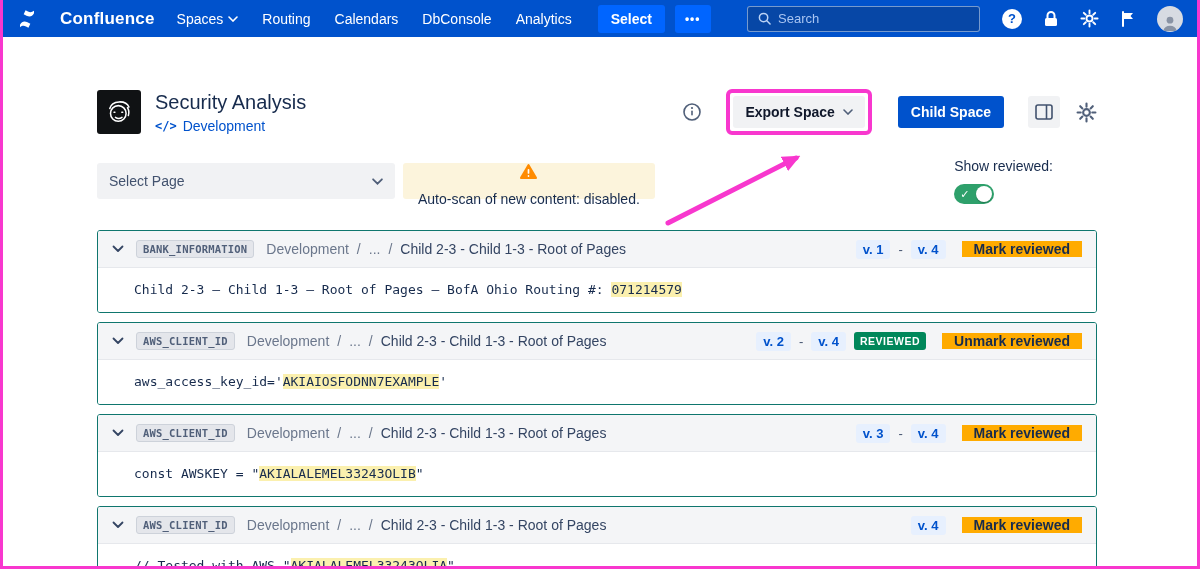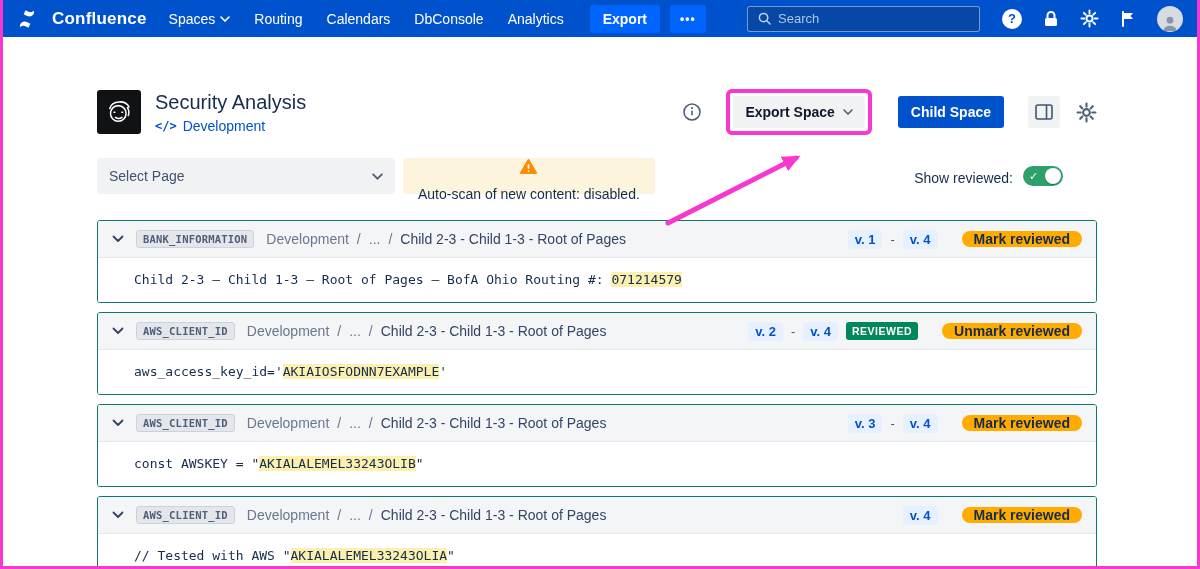--- a/index.html
+++ b/index.html
@@ -2,21 +2,21 @@
 <html><head>
 <meta charset="utf-8">
 <style>
   *{box-sizing:border-box;margin:0;padding:0;}
   html,body{width:1200px;height:569px;}
   body{font-family:"Liberation Sans","DejaVu Sans",sans-serif;background:#fff;}
   .page{position:relative;width:1200px;height:569px;border:3px solid #F837CE;border-top:none;overflow:hidden;background:#fff;}
 
   
   .topnav{height:37px;background:#0052CC;display:flex;align-items:center;padding:0 14px;color:#fff;}
-  .brand{display:flex;align-items:center;gap:15px;cursor:pointer;}
+  .brand{display:flex;align-items:center;gap:23px;cursor:pointer;}
   .brand-name{font-size:17px;font-weight:700;letter-spacing:.2px;}
   .navitems{display:flex;align-items:center;gap:24px;margin-left:22px;font-size:14px;}
   .navitem{display:flex;align-items:center;gap:5px;cursor:pointer;white-space:nowrap;}
   .create-btn{margin-left:26px;background:#0065FF;color:#fff;border:none;border-radius:3px;font-size:14px;font-weight:600;padding:6px 13px;cursor:pointer;font-family:inherit;}
   .more-btn{margin-left:10px;background:#0065FF;color:#fff;border:none;border-radius:3px;font-size:12px;font-weight:700;padding:7px 10px;letter-spacing:1px;cursor:pointer;font-family:inherit;}
   .search{margin-left:auto;width:233px;height:26px;background:#0747A6;border:1px solid rgba(255,255,255,.45);border-radius:3px;display:flex;align-items:center;gap:7px;padding:0 10px;}
   .search-input{flex:1;background:transparent;border:none;outline:none;color:#fff;font-size:13px;font-family:inherit;min-width:0;}
   .search-input::placeholder{color:#A9C5F2;}
   .nav-icons{display:flex;align-items:center;gap:21px;margin-left:22px;}
   .nav-icon{display:flex;align-items:center;cursor:pointer;}
@@ -37,40 +37,40 @@
   .annotation-box{border:4px solid #F837CE;border-radius:6px;padding:3px;background:transparent;}
   .export-btn{display:flex;align-items:center;gap:8px;background:#F1F2F4;color:#0f172a;border:none;border-radius:3px;font-size:14px;font-weight:600;padding:8px 12px;font-family:inherit;cursor:pointer;}
   .scan-btn{margin-left:26px;background:#0052CC;color:#fff;border:none;border-radius:3px;font-size:14px;font-weight:600;padding:8px 13px;cursor:pointer;font-family:inherit;}
   .board-btn{margin-left:24px;width:32px;height:32px;background:#F1F2F4;border:none;border-radius:3px;display:flex;align-items:center;justify-content:center;cursor:pointer;flex:none;}
   .gear-dark{margin-left:16px;display:flex;cursor:pointer;}
 
   .filter-row{margin-top:23px;display:flex;align-items:center;}
   .select-page{width:298px;height:36px;background:#F1F2F4;border-radius:3px;display:flex;align-items:center;padding:0 12px;font-size:14px;color:#42526E;cursor:pointer;flex:none;}
   .sp-chevron{margin-left:auto;display:flex;}
   .warning-banner{margin-left:8px;height:36px;background:#FCF4DC;border-radius:3px;display:flex;align-items:center;gap:11px;padding:0 15px;font-size:14px;color:#172B4D;flex-direction:column;}
-  .show-reviewed{margin-left:auto;margin-right:34px;display:flex;align-items:flex-end;gap:10px;font-size:14px;color:#172B4D;}
+  .show-reviewed{margin-left:auto;margin-right:44px;display:flex;align-items:flex-start;gap:10px;font-size:14px;color:#172B4D;flex-direction:column;}
   .toggle{position:relative;width:40px;height:20px;border-radius:10px;background:#2EA06B;cursor:pointer;display:inline-block;flex:none;}
   .toggle-check{position:absolute;left:6px;top:2px;color:#fff;font-size:11px;font-weight:700;line-height:16px;}
   .toggle-knob{position:absolute;right:2px;top:2px;width:16px;height:16px;border-radius:50%;background:#fff;box-shadow:0 1px 1px rgba(0,0,0,.25);}
 
   
   .findings{margin-top:26px;}
   .card{border:1px solid #0f766e;border-radius:3px;margin-bottom:9px;overflow:hidden;background:#fff;}
   .card-head{height:37px;background:#F4F5F7;border-bottom:1px solid #E6E8EC;display:flex;align-items:center;padding:0 14px;}
   .expander{display:flex;cursor:pointer;margin-right:12px;flex:none;}
   .type-badge{background:#E4E6EB;border:1px solid #CDD2DA;border-radius:3px;color:#505F79;font-family:"DejaVu Sans Mono",monospace;font-size:10.5px;font-weight:700;padding:2px 6px;letter-spacing:.2px;white-space:nowrap;flex:none;}
   .breadcrumb{margin-left:12px;display:flex;align-items:center;gap:8px;font-size:14px;color:#6B778C;white-space:nowrap;overflow:hidden;}
   .crumb{cursor:default;}
   .crumb-sep{color:#6B778C;}
   .crumb-last{color:#344563;font-weight:500;cursor:pointer;}
   .head-right{margin-left:auto;display:flex;align-items:center;gap:8px;flex:none;}
   .ver-pill{background:#E7F0FE;color:#0052CC;font-size:13px;font-weight:700;border-radius:3px;padding:2px 7px;cursor:pointer;}
   .ver-sep{color:#42526E;font-size:13px;}
   .reviewed-badge{background:#00875A;color:#fff;font-size:10.5px;font-weight:700;letter-spacing:.5px;border-radius:3px;padding:3px 6px;}
-  .action-btn{background:#FFAB00;color:#172B4D;border:none;border-radius:14px;font-size:14px;font-weight:600;padding:0 12px;cursor:pointer;font-family:inherit;margin-left:16px;}
+  .action-btn{background:#FFAB00;color:#172B4D;border:none;border-radius:0;font-size:14px;font-weight:600;padding:0 12px;cursor:pointer;font-family:inherit;margin-left:8px;}
   .card-body{padding:12px 14px 14px 36px;background:#fff;}
   .code{font-family:"DejaVu Sans Mono",monospace;font-size:13px;color:#172B4D;line-height:16px;white-space:pre;}
   .hl{background:#FBF0AE;}
 
   .arrow-overlay{position:absolute;left:645px;top:138px;width:180px;height:95px;pointer-events:none;z-index:5;}
 </style>
 </head>
 <body>
 
 <div class="page">
@@ -92,21 +92,21 @@
             <svg width="10" height="6" viewBox="0 0 10 6">
               <path d="M1 1l4 4 4-4" stroke="#fff" stroke-width="1.6" fill="none" stroke-linecap="round"></path>
             </svg>
           </span>
       </span>
       <span class="navitem">Routing</span>
       <span class="navitem">Calendars</span>
       <span class="navitem">DbConsole</span>
       <span class="navitem">Analytics</span>
     </nav>
-    <button class="create-btn">Export</button>
+    <button class="create-btn">Select</button>
     <button class="more-btn">
       <span>•••</span>
     </button>
     <div class="search">
       <span style="display:flex;">
         <svg width="13" height="13" viewBox="0 0 14 14">
             <circle cx="6" cy="6" r="4.5" stroke="#BCD3F5" stroke-width="1.6" fill="none"></circle>
             <path d="M9.5 9.5L13 13" stroke="#BCD3F5" stroke-width="1.6" stroke-linecap="round"></path>
           </svg>
       </span>

